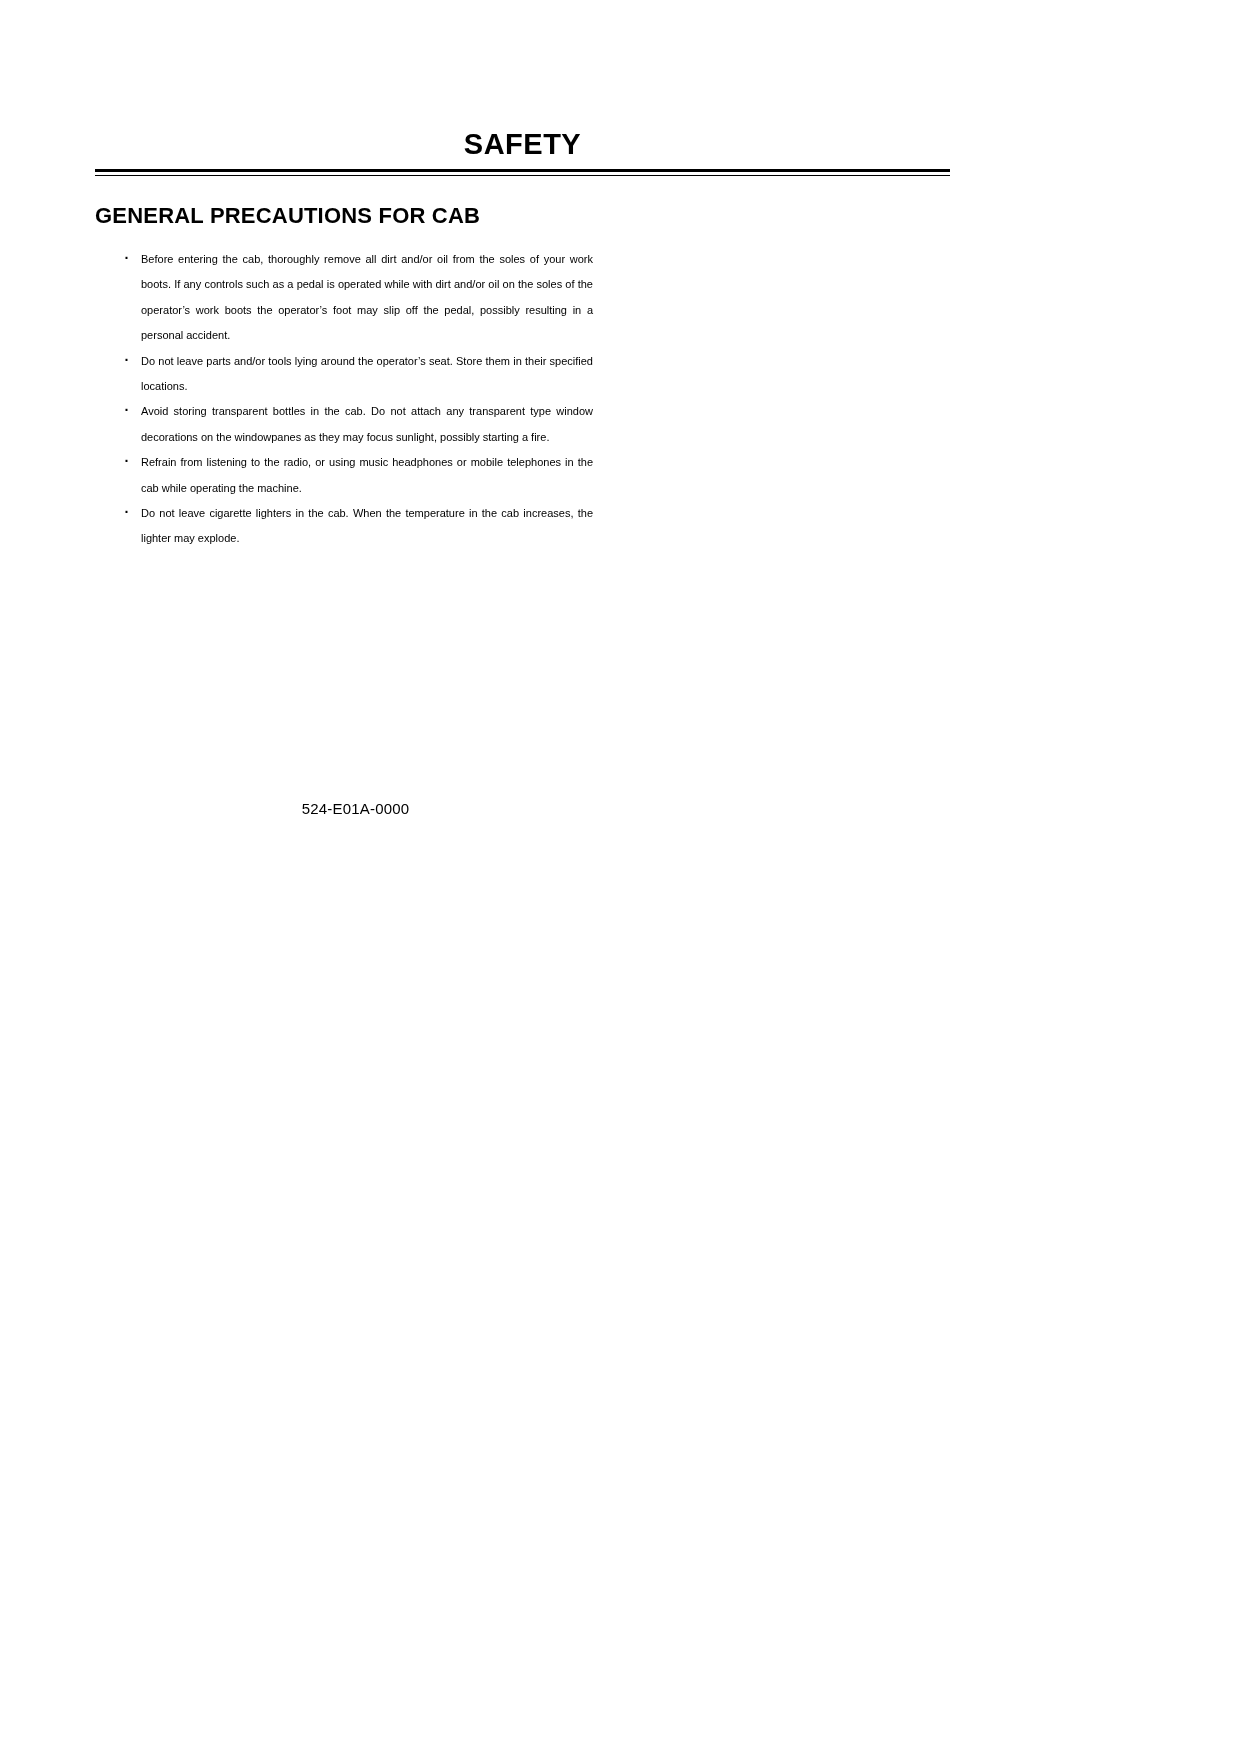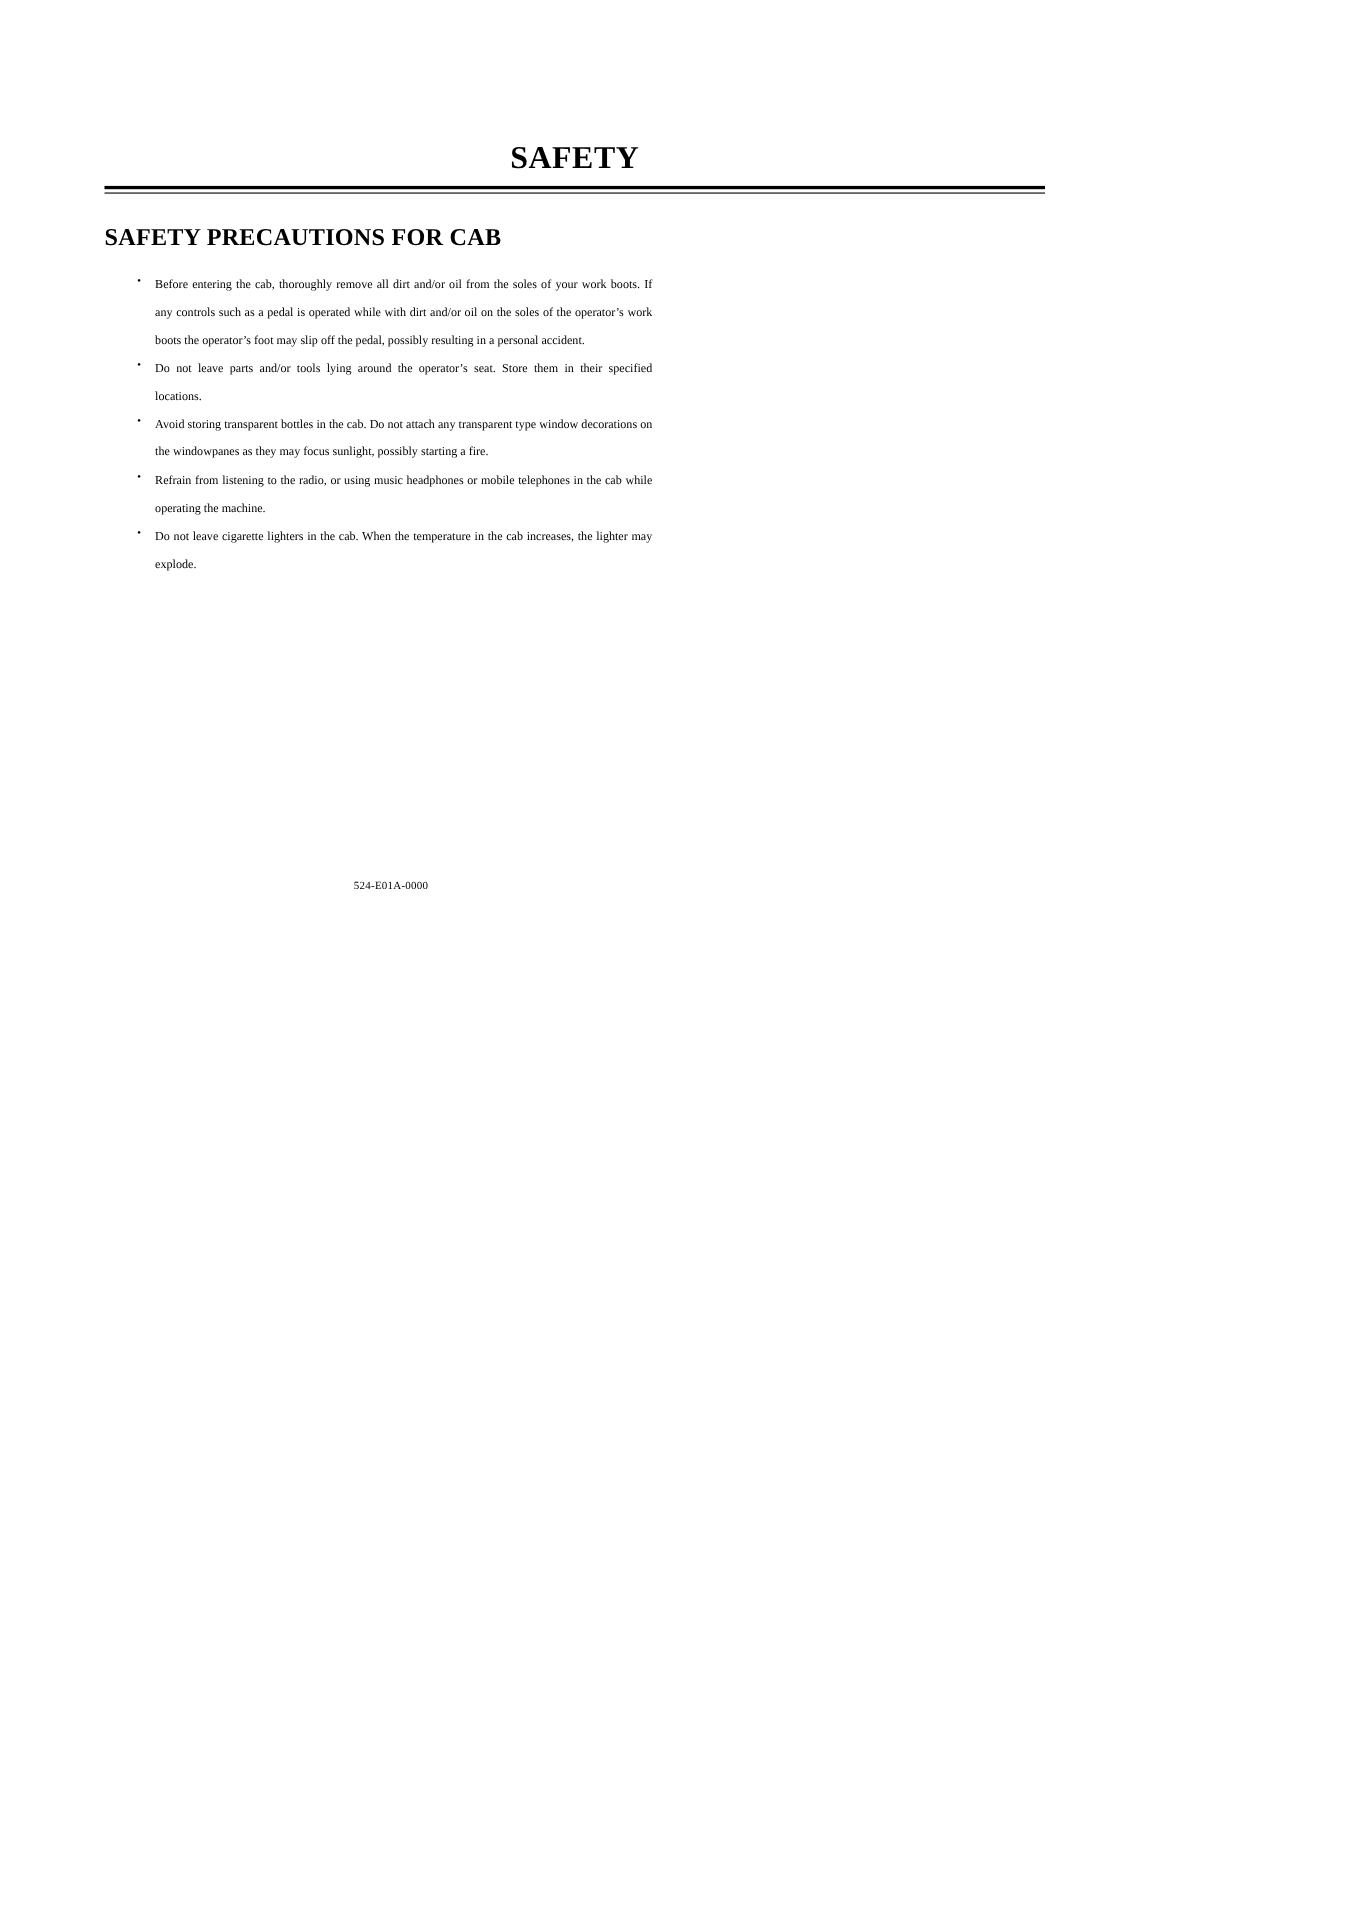--- a/index.html
+++ b/index.html
@@ -5,21 +5,21 @@
   html, body {
     margin: 0;
     padding: 0;
     background: #ffffff;
   }
   .page {
     position: relative;
     width: 1045px;
     height: 1755px;
     background: #ffffff;
-    font-family: Liberation Serif, serif;
+    font-family: Liberation Sans, sans-serif;
     color: #000000;
     box-sizing: border-box;
     overflow: hidden;
   }
   .header {
     position: absolute;
     left: 95px;
     right: 95px;
     top: 128px;
   }
@@ -72,21 +72,21 @@
     top: -4px;
     font-size: 21px;
     line-height: 25.4px;
   }
   .doc-code {
     position: absolute;
     left: 118px;
     top: 800px;
     width: 475px;
     text-align: center;
-    font-size: 10px;
+    font-size: 15px;
     letter-spacing: 0.2px;
   }
   .footer {
     position: absolute;
     left: 95px;
     right: 95px;
     bottom: 120px;
   }
   .footer-rule {
     border-top: 2px solid #000;
@@ -103,21 +103,21 @@
 <body>
 
 <div class="page">
 
   <div class="header">
     <div class="header-title">SAFETY</div>
     <div class="header-rule-thick"></div>
     <div class="header-rule-thin"></div>
   </div>
 
-  <div class="section-title">SAFETY PRECAUTIONS FOR CAB</div>
+  <div class="section-title">GENERAL PRECAUTIONS FOR CAB</div>
 
   <div class="content-col">
     <ul class="bullets">
       <li>Before entering the cab, thoroughly remove all dirt and/or oil from the soles of your work boots. If any controls such as a pedal is operated while with dirt and/or oil on the soles of the operator’s work boots the operator’s foot may slip off the pedal, possibly resulting in a personal accident.</li>
       <li>Do not leave parts and/or tools lying around the operator’s seat. Store them in their specified locations.</li>
       <li>Avoid storing transparent bottles in the cab. Do not attach any transparent type window decorations on the windowpanes as they may focus sunlight, possibly starting a fire.</li>
       <li>Refrain from listening to the radio, or using music headphones or mobile telephones in the cab while operating the machine.</li>
       <li>Do not leave cigarette lighters in the cab. When the temperature in the cab increases, the lighter may explode.</li>
     </ul>
   </div>

